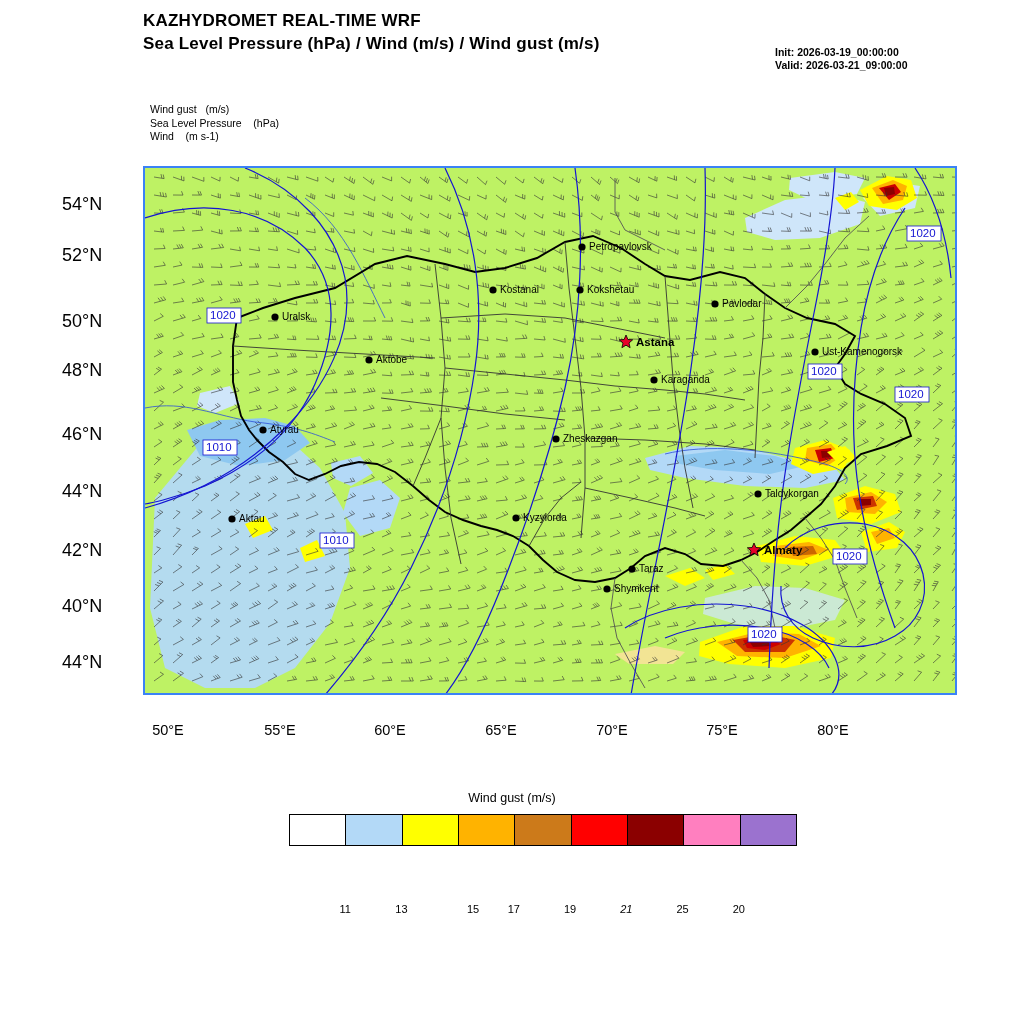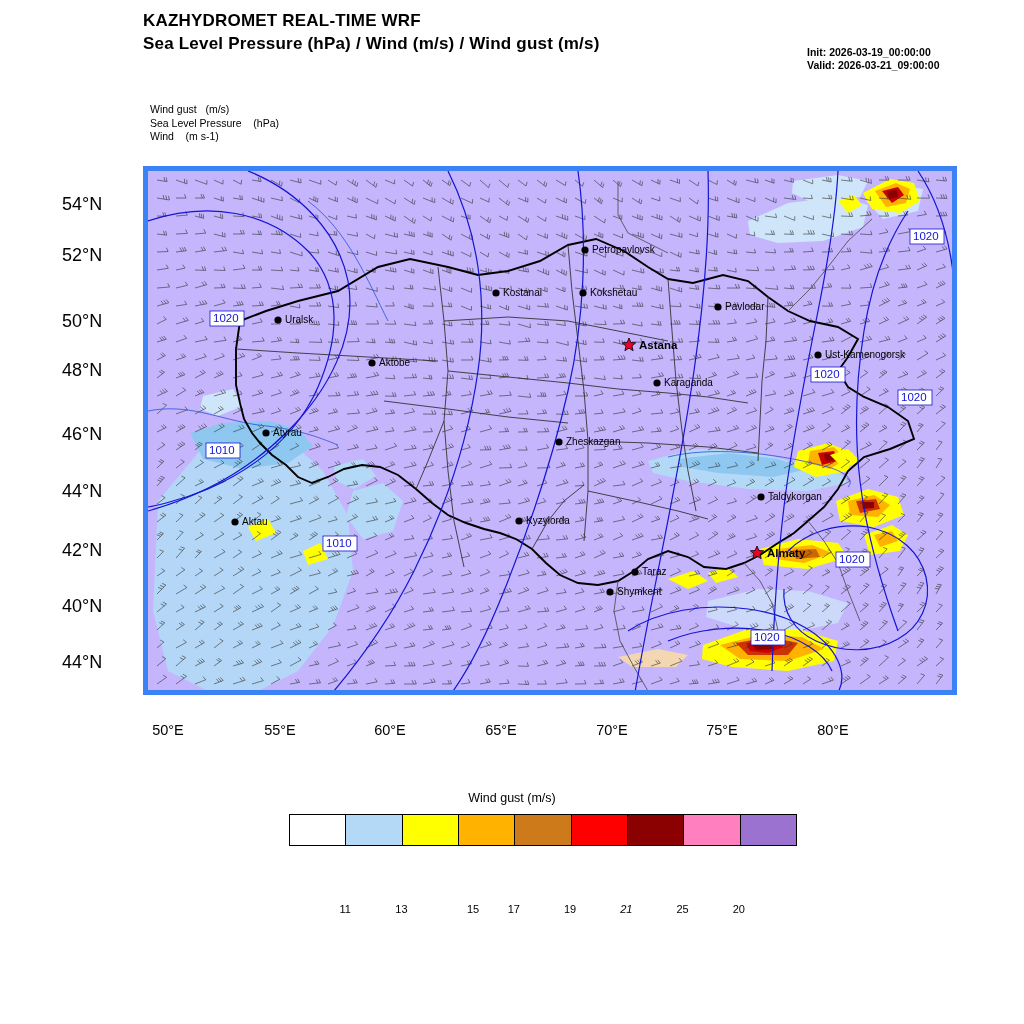--- a/index.html
+++ b/index.html
@@ -35,21 +35,21 @@
     line-height: 22px;
   }
   .title-line2 {
     font-size: 17px;
     font-weight: bold;
     letter-spacing: 0.2px;
     line-height: 24px;
   }
   #init-block {
     position: absolute;
-    left: 664px;
+    left: 632px;
     top: 36px;
     font-size: 10.5px;
     font-weight: bold;
     line-height: 13px;
   }
 
   
   #field-legend {
     position: absolute;
     left: 150px;
@@ -59,24 +59,24 @@
   }
   #field-legend div { white-space: pre; }
 
   
   #map-frame {
     position: absolute;
     left: 143px;
     top: 166px;
     width: 814px;
     height: 529px;
-    border: 5px solid #3b82f6;
+    border: 2px solid #3b82f6;
     box-sizing: border-box;
     overflow: hidden;
-    background: #c4b5fd;
+    background: #bef264;
   }
   #map-svg { display: block; }
 
   
   .ylabel {
     position: absolute;
     font-size: 18px;
     text-align: left;
     width: 70px;
     left: 62px;

